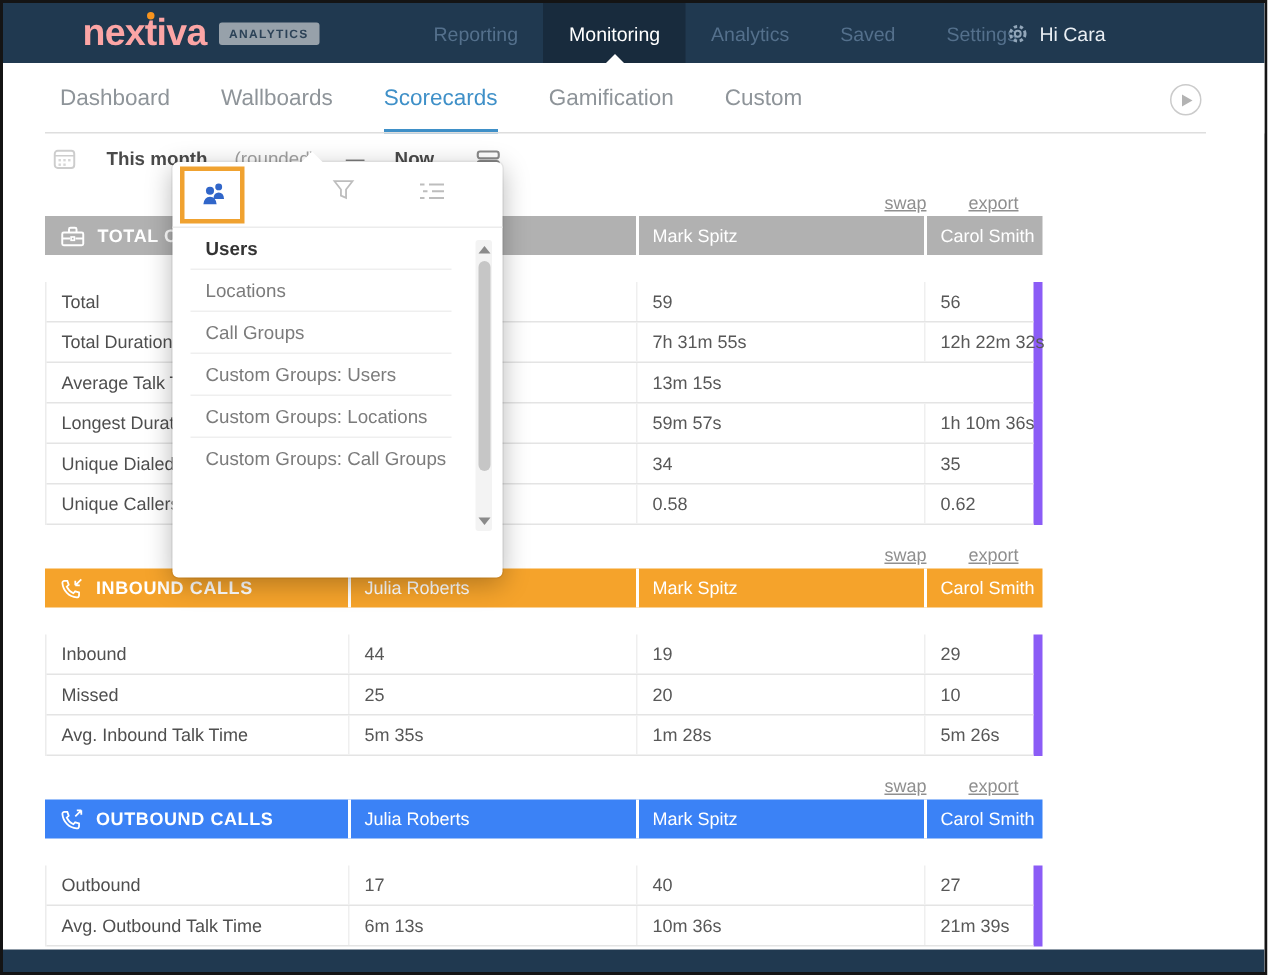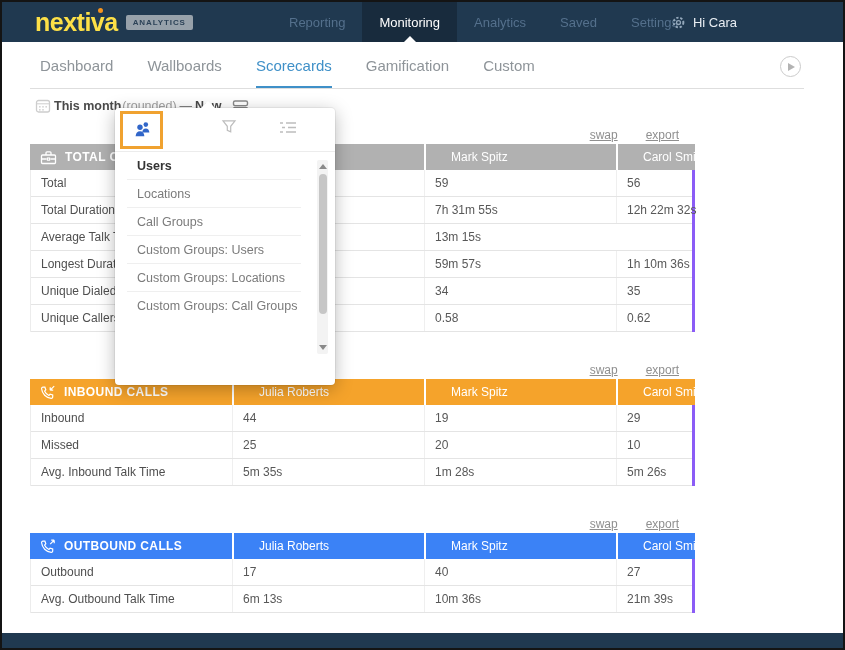--- a/index.html
+++ b/index.html
@@ -3,57 +3,57 @@
 <meta charset="utf-8">
 <style>
   * { margin:0; padding:0; box-sizing:border-box; }
   html,body { background:#fff; }
   body { font-family:"Liberation Sans", sans-serif; }
   #screen { position:relative; width:845px; height:650px; background:#fff; border:2px solid #141414; overflow:hidden; }
 
   
   .topnav { position:absolute; top:0; left:0; right:0; height:40px; background:#203950; display:flex; align-items:center; }
   .brand { position:absolute; left:33px; top:0; height:40px; display:flex; align-items:center; }
-  .logo { color:#fde047; font-size:25px; font-weight:bold; letter-spacing:-0.5px; position:relative; }
+  .logo { color:#fca5a5; font-size:25px; font-weight:bold; letter-spacing:-0.5px; position:relative;margin-left:20px; }
   .logo-dot { position:absolute; left:63px; top:6px; width:5px; height:5px; border-radius:50%; background:#f7941e; }
   .badge { margin-left:8px; background:#97a1aa; color:#2c4257; font-size:8px; font-weight:bold; letter-spacing:0.9px; padding:3px 7px; border-radius:2px; }
   .main-nav { position:absolute; left:270px; top:0; height:40px; display:flex; align-items:stretch; font-size:13px; color:#54708c;text-align:right; }
   .nav-item { display:flex; align-items:center; padding:0 17px; white-space:nowrap; }
   .nav-item.active { background:#182b3d; color:#fff; position:relative; }
   .nav-item.active::after { content:""; position:absolute; bottom:0; left:50%; margin-left:-6px; width:0; height:0; border-left:6px solid transparent; border-right:6px solid transparent; border-bottom:6px solid #fff; }
   .user-area { position:absolute; right:106px; top:0; height:40px; display:flex; align-items:center; gap:7px; color:#e9eef3; font-size:13px; }
 
   
   .subnav { position:absolute; top:40px; left:0; right:0; height:47px; background:#fff; }
   .subnav-line { position:absolute; left:28px; right:39px; bottom:0; height:1px; background:#dedede; }
   .subtabs { position:absolute; left:38px; top:0; height:47px; display:flex; gap:34px; }
   .subtab { display:flex; align-items:center; height:47px; font-size:15px; color:#8e9499; border-bottom:3px solid transparent; padding-top:2px; }
   .subtab.active { color:#3f90c8; border-bottom-color:#3f90c8; }
   .play-btn { position:absolute; right:42px; top:14px; width:21px; height:21px; border:1px solid #cbcbcb; border-radius:50%; display:flex; align-items:center; justify-content:center; background:#fff; }
   .play-tri { width:0; height:0; border-left:7px solid #b3b3b3; border-top:4px solid transparent; border-bottom:4px solid transparent; margin-left:2px; }
 
   
-  .filter-bar { position:absolute; top:96px; left:33px; display:flex; align-items:center; gap:1px; font-size:12.5px; color:#4a4a4a; }
+  .filter-bar { position:absolute; top:96px; left:33px; display:flex; align-items:center; gap:18px; font-size:12.5px; color:#4a4a4a; }
   .filter-bar .bold { font-weight:bold; }
   .filter-bar .muted { color:#a0a0a0; }
   .filter-bar .dash { color:#6d6d6d; margin:0 2px; }
   .fb-icon { display:inline-flex; margin-right:2px; }
   .fb-filter { margin-left:10px; display:inline-flex; }
 
   
   .table-block { position:absolute; left:28px; width:665px; }
   #table-total { top:120px; }
   #table-inbound { top:355px; }
   #table-outbound { top:509px; }
   .links-row { height:20px; display:flex; justify-content:flex-end; align-items:flex-end; gap:28px; padding-right:16px; font-size:12px; margin-bottom:2px; }
   .links-row a { color:#8f8f8f; text-decoration:underline; cursor:pointer; }
   .theader { display:grid; grid-template-columns:202px 192px 192px 192px; height:26px; color:#fff; font-size:12px; }
   .title-cell { display:flex; align-items:center; gap:8px; padding-left:10px; font-weight:bold; letter-spacing:0.4px; }
-  .col-cell { display:flex; align-items:center; padding-left:25px; border-left:2px solid #fff; }
-  .tbody { border-left:1px solid #ececec; border-right:3px solid #8b5cf6; }
+  .col-cell { display:flex; align-items:center; padding-left:9px; border-left:2px solid #fff; }
+  .tbody { border-left:1px solid #ececec; border-right:6px solid #8b5cf6;margin-top:18px; }
   .trow { display:grid; grid-template-columns:201px 192px 192px 192px; height:27px; border-bottom:1px solid #e4e4e4; font-size:12px; color:#585858; }
   .cell { display:flex; align-items:center; padding-left:10px; border-left:1px solid #efefef; overflow:hidden; white-space:nowrap; }
   .cell:first-child { border-left:none; }
   .cell.label { color:#4f4f4f; }
 
   
   .popup { position:absolute; left:113px; top:106px; width:220px; height:277px; background:#fff; border-radius:4px; box-shadow:0 4px 18px rgba(0,0,0,0.28), 0 0 0 1px rgba(0,0,0,0.05); z-index:60; }
   .popup::before { content:""; position:absolute; top:-5px; left:88px; width:10px; height:10px; background:#fff; transform:rotate(45deg); }
   .popup-tabs { position:relative; height:44px; border-bottom:1px solid #ececec; }
   .ptab { position:absolute; top:11px; display:inline-flex; }

